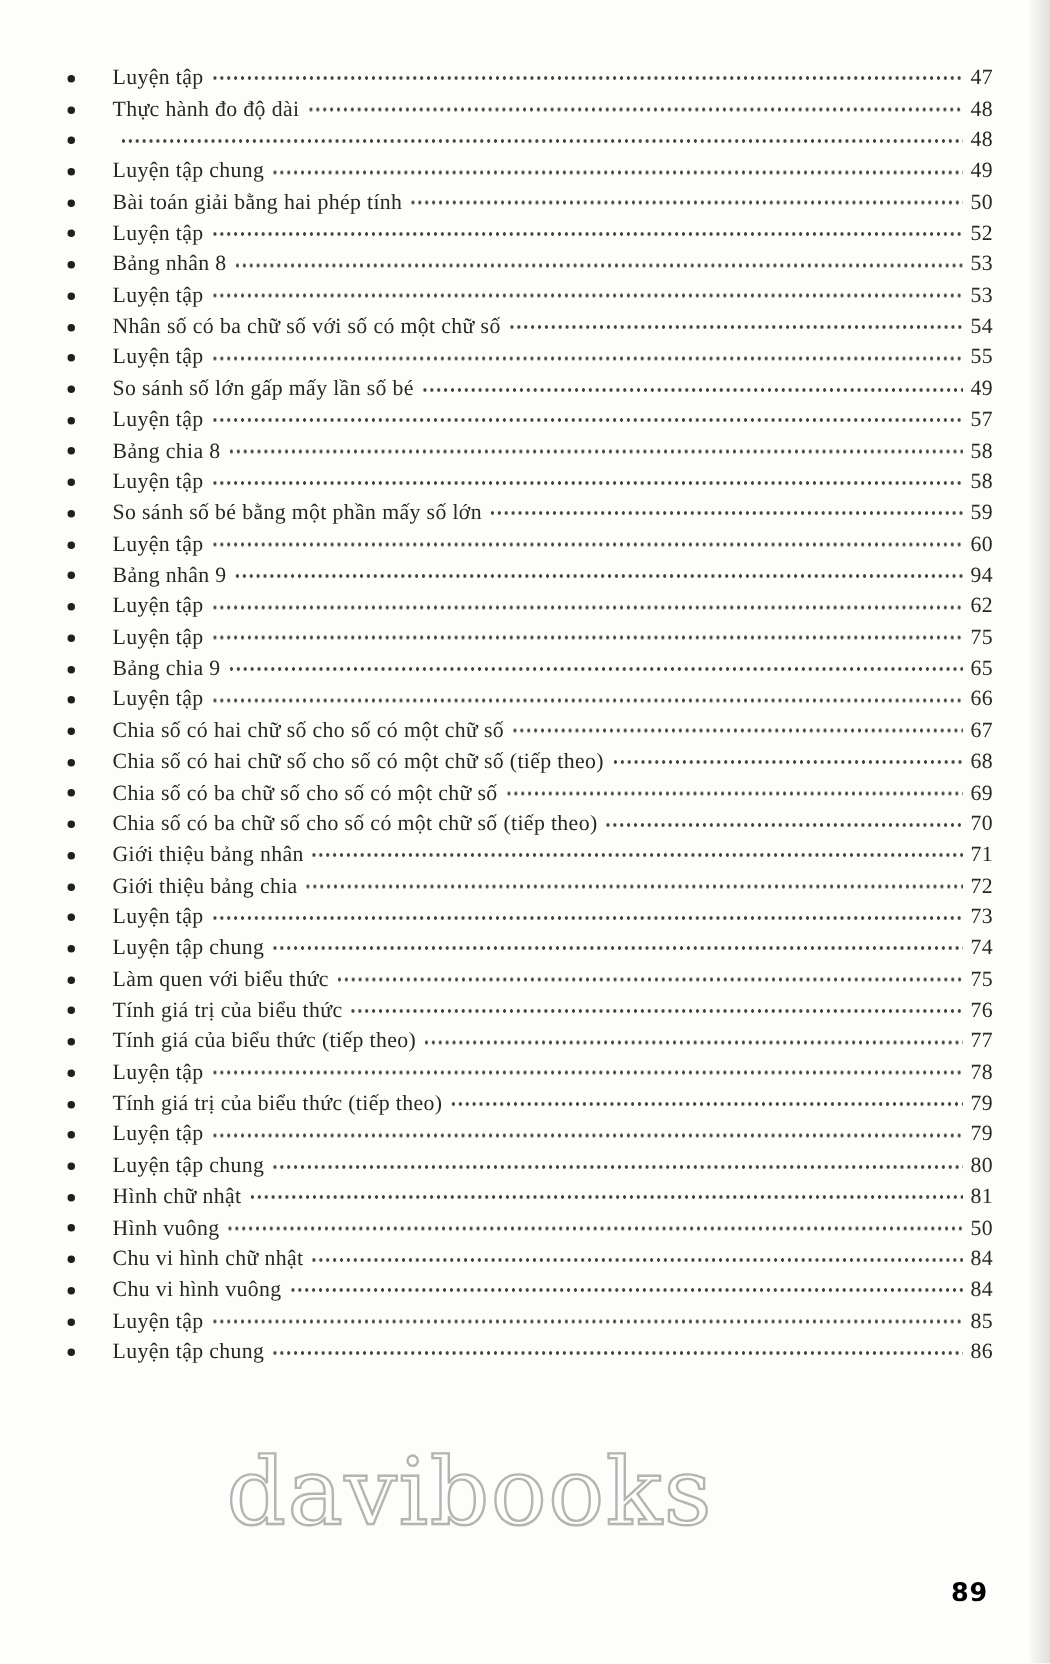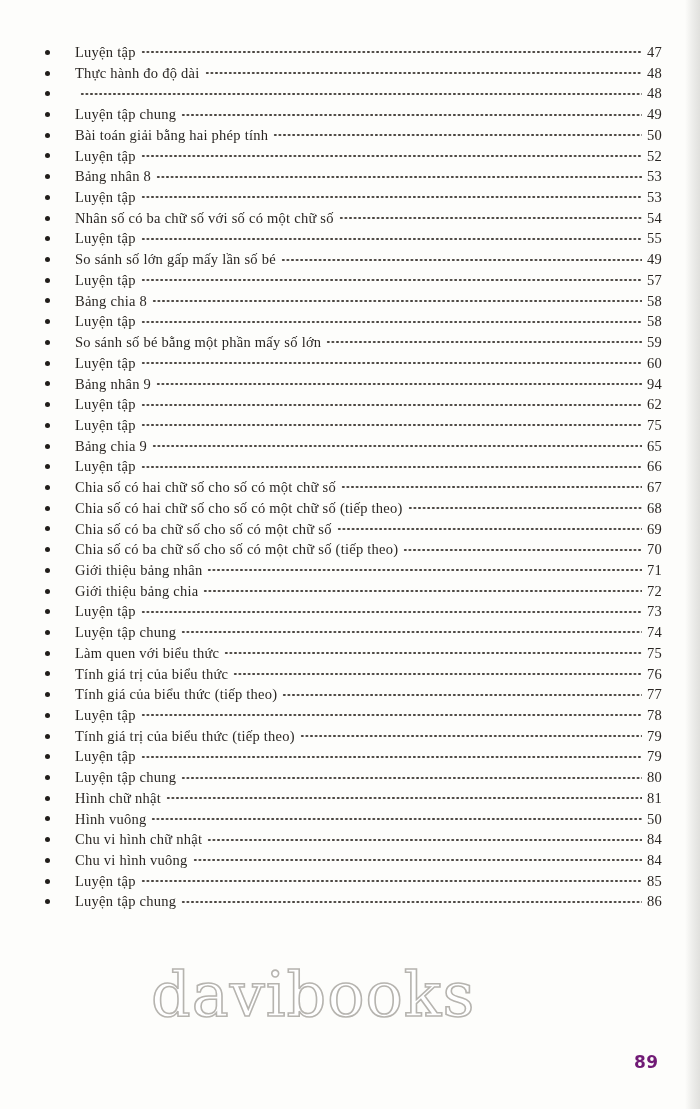--- a/index.html
+++ b/index.html
@@ -91,21 +91,21 @@
   }
 
   
   .folio {
     position: absolute;
     left: 634px;
     top: 1052px;
     font-family: "DejaVu Sans", sans-serif;
     font-size: 17px;
     font-weight: 700;
-    color: #701a75;
+    color: #000000;
     letter-spacing: 0.5px;
   }
 
   
   .scan-edge-right {
     position: absolute;
     top: 0;
     right: 0;
     width: 15px;
     height: 100%;

